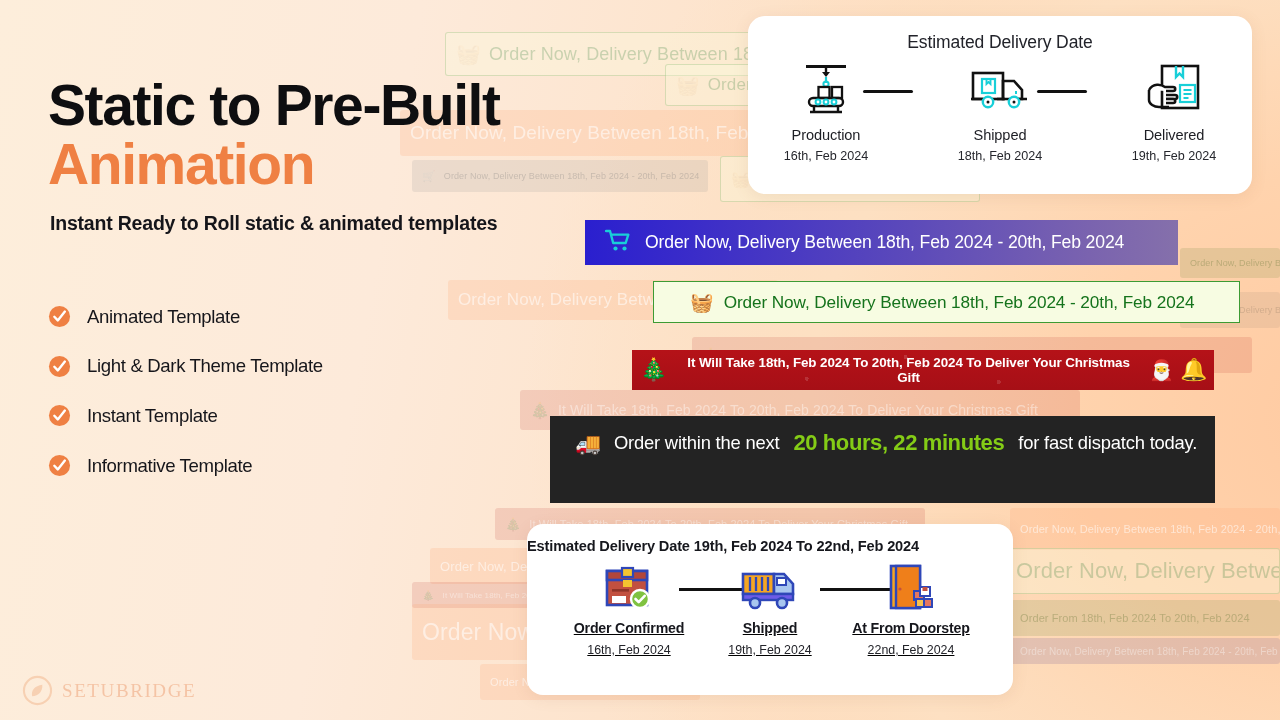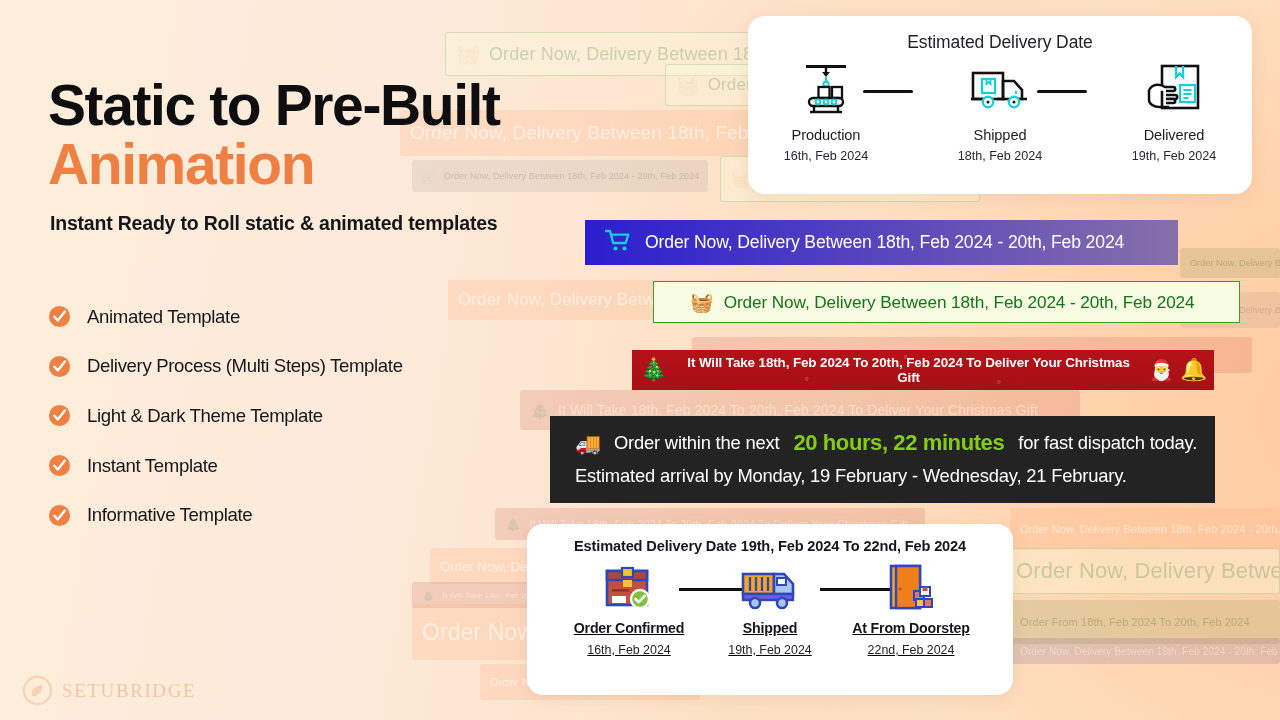--- a/index.html
+++ b/index.html
@@ -302,21 +302,21 @@
     position: absolute;
     left: 527px;
     top: 524px;
     width: 486px;
     height: 171px;
     background: #ffffff;
     border-radius: 16px;
     box-shadow: 0 3px 16px rgba(140,90,55,.10);
   }
   .card-bottom-title {
-    text-align: center;
+    text-align: left;
     font-size: 14.6px;
     font-weight: 700;
     color: #16171d;
     margin-top: 14px;
     letter-spacing: -.15px;
   }
   .steps3 {
     display: flex;
     align-items: flex-start;
     justify-content: space-between;
@@ -393,21 +393,21 @@
       </div>
       <div class="ghost g-peach" style="left: 480px; top: 664px; width: 220px; height: 36px; font-size: 11px; padding-left: 10px; padding-right: 8px;">
         <span>Order Now, Delivery Between 18th, Feb 2024</span>
       </div>
       <div class="ghost g-peach" style="left: 1010px; top: 508px; width: 270px; height: 42px; font-size: 11px; padding-left: 10px; padding-right: 8px;">
         <span>Order Now, Delivery Between 18th, Feb 2024 - 20th, Feb 2024</span>
       </div>
       <div class="ghost g-green-out" style="left: 1005px; top: 548px; width: 275px; height: 46px; font-size: 22px; padding-left: 10px; padding-right: 8px;">
         <span>Order Now, Delivery Between 18th, Feb 2024 - 20th, Feb 2024</span>
       </div>
-      <div class="ghost g-olive" style="left: 1010px; top: 600px; width: 270px; height: 44px; font-size: 11px; padding-left: 10px; padding-right: 8px;">
+      <div class="ghost g-olive" style="left: 1010px; top: 600px; width: 270px; height: 36px; font-size: 11px; padding-left: 10px; padding-right: 8px;">
         <span>Order From 18th, Feb 2024 To 20th, Feb 2024</span>
       </div>
       <div class="ghost g-purple" style="left: 1010px; top: 638px; width: 270px; height: 26px; font-size: 10px; padding-left: 10px; padding-right: 8px;">
         <span>Order Now, Delivery Between 18th, Feb 2024 - 20th, Feb 2024</span>
       </div>
       <div class="ghost g-olive" style="left: 1180px; top: 248px; width: 100px; height: 30px; font-size: 9px; padding-left: 10px; padding-right: 8px;">
         <span>Order Now, Delivery Between 18th, Feb 2024</span>
       </div>
       <div class="ghost g-tan" style="left: 1180px; top: 292px; width: 100px; height: 36px; font-size: 9px; padding-left: 10px; padding-right: 8px;">
         <span>Order Now, Delivery Between 18th, Feb 2024</span>
@@ -421,27 +421,20 @@
 
   <div class="subhead">Instant Ready to Roll static &amp; animated templates</div>
 
   <div class="features" id="featHost">
       <div class="feature-row">
         <span class="check-badge"><svg viewBox="0 0 24 24" width="23" height="23">
             <circle cx="12" cy="12" r="11" fill="#ef8043"></circle>
             <path d="M6.6 12.3 l3.6 3.8 l7.4 -9.2" fill="none" stroke="#fff" stroke-width="2.5" stroke-linecap="round" stroke-linejoin="round"></path>
           </svg></span>
         <span class="feature-label">Animated Template</span>
-      </div>
-      <div class="feature-row">
-        <span class="check-badge"><svg viewBox="0 0 24 24" width="23" height="23">
-            <circle cx="12" cy="12" r="11" fill="#ef8043"></circle>
-            <path d="M6.6 12.3 l3.6 3.8 l7.4 -9.2" fill="none" stroke="#fff" stroke-width="2.5" stroke-linecap="round" stroke-linejoin="round"></path>
-          </svg></span>
-        <span class="feature-label">Delivery Process (Multi Steps) Template</span>
       </div>
       <div class="feature-row">
         <span class="check-badge"><svg viewBox="0 0 24 24" width="23" height="23">
             <circle cx="12" cy="12" r="11" fill="#ef8043"></circle>
             <path d="M6.6 12.3 l3.6 3.8 l7.4 -9.2" fill="none" stroke="#fff" stroke-width="2.5" stroke-linecap="round" stroke-linejoin="round"></path>
           </svg></span>
         <span class="feature-label">Light &amp; Dark Theme Template</span>
       </div>
       <div class="feature-row">
         <span class="check-badge"><svg viewBox="0 0 24 24" width="23" height="23">
@@ -559,21 +552,20 @@
     <span style="font-size:22px;line-height:1;margin-left:6px;">🔔</span>
   </div>
 
   <div class="panel-dark">
     <div class="line1">
       <span class="emo" style="font-size:21px;line-height:1;">🚚</span>
       <span>Order within the next</span>
       <span class="hl">20 hours, 22 minutes</span>
       <span>for fast dispatch today.</span>
     </div>
-    <div class="line2">Estimated arrival by Monday, 19 February - Wednesday, 21 February.</div>
   </div>
 
   <div class="card-bottom">
     <div class="card-bottom-title">Estimated Delivery Date 19th, Feb 2024 To 22nd, Feb 2024</div>
     <div class="steps3">
 
       <div class="step3">
         <div class="ic">
           <svg width="52" height="50" viewBox="0 0 52 50">
             <rect x="4" y="8" width="40" height="34" fill="#c2503f" stroke="#2f47b8" stroke-width="2.6"></rect>

